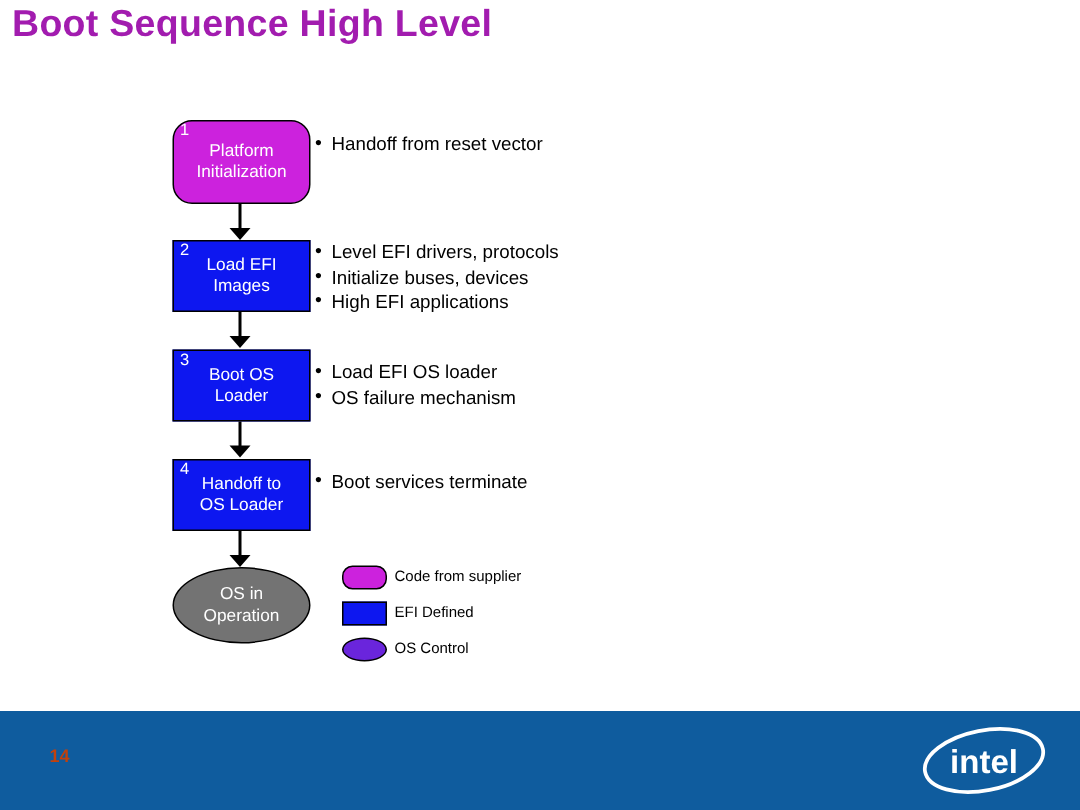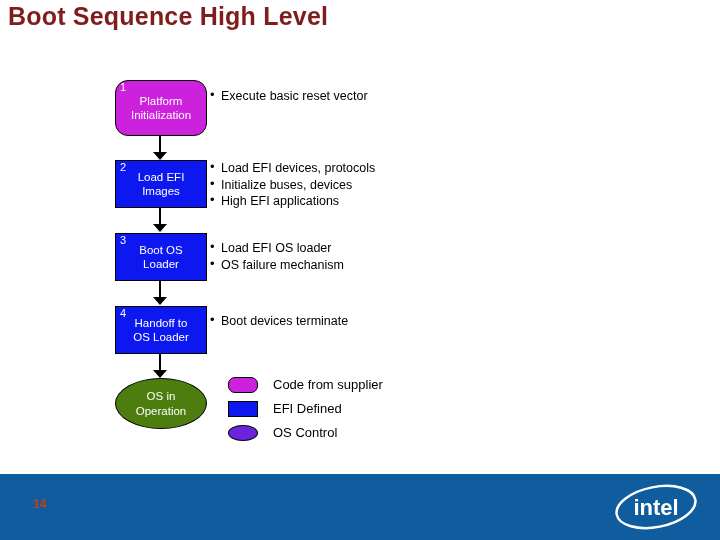--- a/index.html
+++ b/index.html
@@ -15,21 +15,21 @@
     font-family: "Liberation Sans", sans-serif;
   }
 
   
   #slide-title {
     position: absolute;
     left: 8px;
     top: 2px;
     font-size: 25px;
     font-weight: bold;
-    color: #7f1d1d;
+    color: #a21caf;
     letter-spacing: 0.2px;
     white-space: nowrap;
   }
 
   
   #diagram {
     position: absolute;
     left: 0;
     top: 0;
     width: 720px;
@@ -63,21 +63,21 @@
     line-height: 1;
   }
   .node-supplier {
     background: #cc22dd;
     border-radius: 13px;
   }
   .node-efi {
     background: #0d17f0;
   }
   .node-os {
-    background: #4d7c0f;
+    background: #737373;
     border-radius: 50%;
   }
 
   
   .connector {
     position: absolute;
     width: 2px;
     background: #000000;
     left: 159px;
   }
@@ -128,22 +128,22 @@
     width: 30px;
     height: 16px;
     border: 1px solid #000000;
     box-sizing: border-box;
     flex: 0 0 auto;
   }
   .sw-supplier { background: #cc22dd; border-radius: 7px; }
   .sw-efi      { background: #0d17f0; }
   .sw-os       { background: #6a25dc; border-radius: 50%; }
   .legend-text {
-    margin-left: 15px;
-    font-size: 13px;
+    margin-left: 5px;
+    font-size: 10px;
     color: #000000;
     white-space: nowrap;
   }
 
   
   #footer-bar {
     position: absolute;
     left: 0;
     top: 474px;
     width: 720px;
@@ -175,33 +175,33 @@
 
   <div class="node node-supplier" style="left:115px; top:80px; width:92px; height:56px;">
     <span class="node-num">1</span>
     <span class="node-label">Platform
 Initialization</span>
   </div>
   <div class="connector" style="top:136px; height:17px;"></div>
   <div class="arrowhead" style="top:152px;"></div>
 
   <div class="bullets" style="top:88px;">
-    <div class="bullet">Execute basic reset vector</div>
+    <div class="bullet">Handoff from reset vector</div>
   </div>
 
   <div class="node node-efi" style="left:115px; top:160px; width:92px; height:48px;">
     <span class="node-num">2</span>
     <span class="node-label">Load EFI
 Images</span>
   </div>
   <div class="connector" style="top:208px; height:17px;"></div>
   <div class="arrowhead" style="top:224px;"></div>
 
   <div class="bullets" style="top:160px;">
-    <div class="bullet">Load EFI devices, protocols</div>
+    <div class="bullet">Level EFI drivers, protocols</div>
     <div class="bullet">Initialize buses, devices</div>
     <div class="bullet">High EFI applications</div>
   </div>
 
   <div class="node node-efi" style="left:115px; top:233px; width:92px; height:48px;">
     <span class="node-num">3</span>
     <span class="node-label">Boot OS
 Loader</span>
   </div>
   <div class="connector" style="top:281px; height:17px;"></div>
@@ -214,21 +214,21 @@
 
   <div class="node node-efi" style="left:115px; top:306px; width:92px; height:48px;">
     <span class="node-num">4</span>
     <span class="node-label">Handoff to
 OS Loader</span>
   </div>
   <div class="connector" style="top:354px; height:17px;"></div>
   <div class="arrowhead" style="top:370px;"></div>
 
   <div class="bullets" style="top:313px;">
-    <div class="bullet">Boot devices terminate</div>
+    <div class="bullet">Boot services terminate</div>
   </div>
 
   <div class="node node-os" style="left:115px; top:378px; width:92px; height:51px;">
     <span class="node-label">OS in
 Operation</span>
   </div>
 
   <div id="legend">
     <div class="legend-row">
       <span class="legend-swatch sw-supplier"></span>

